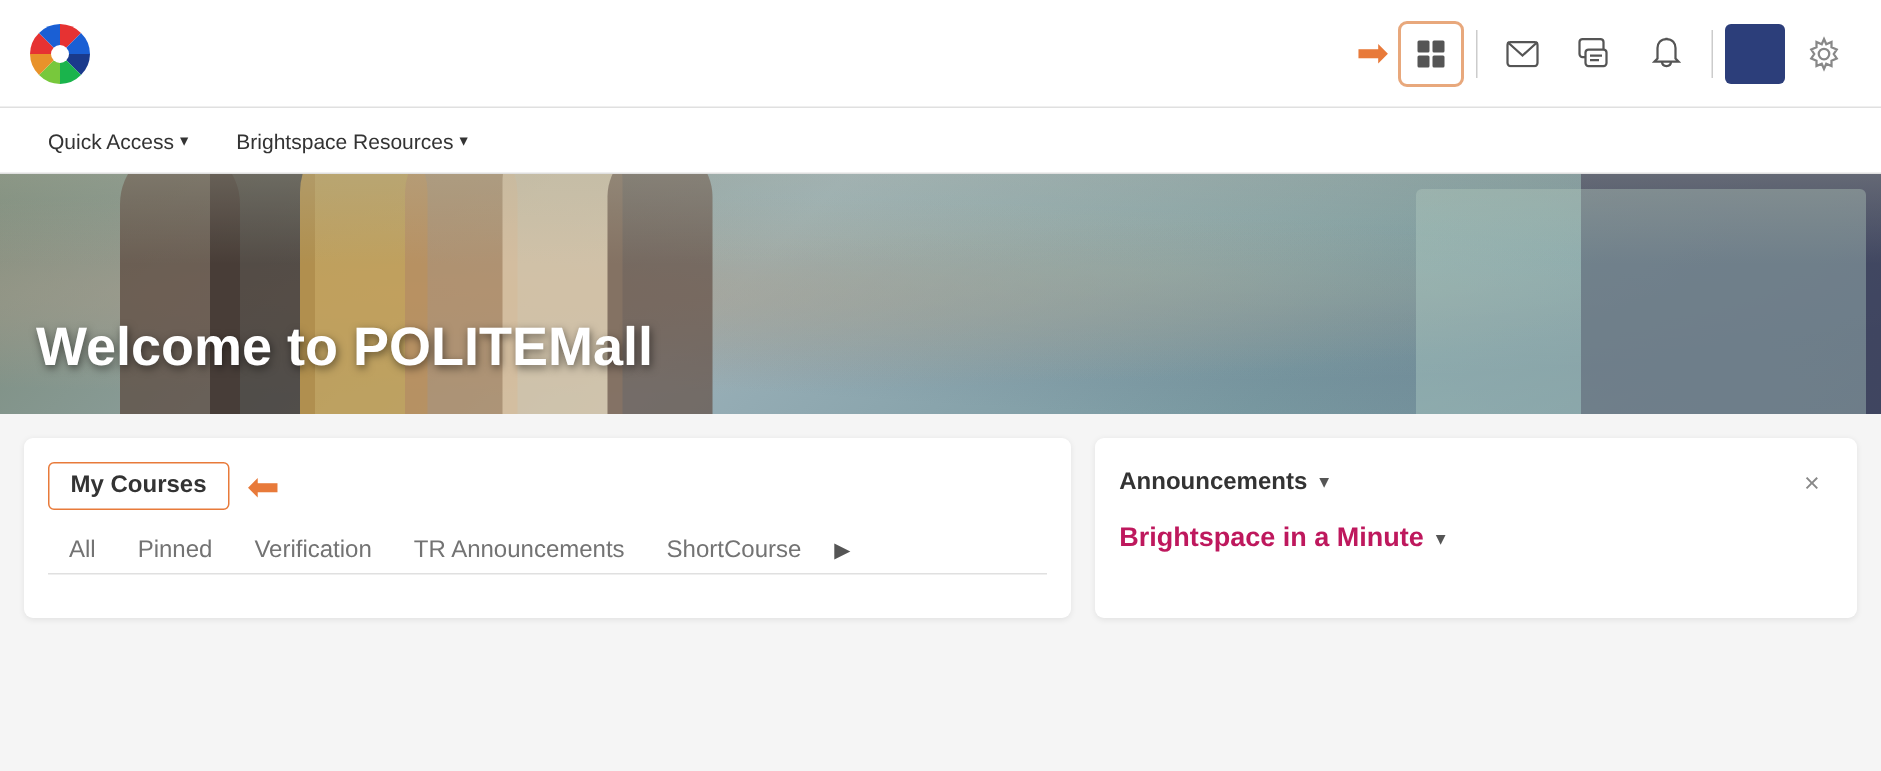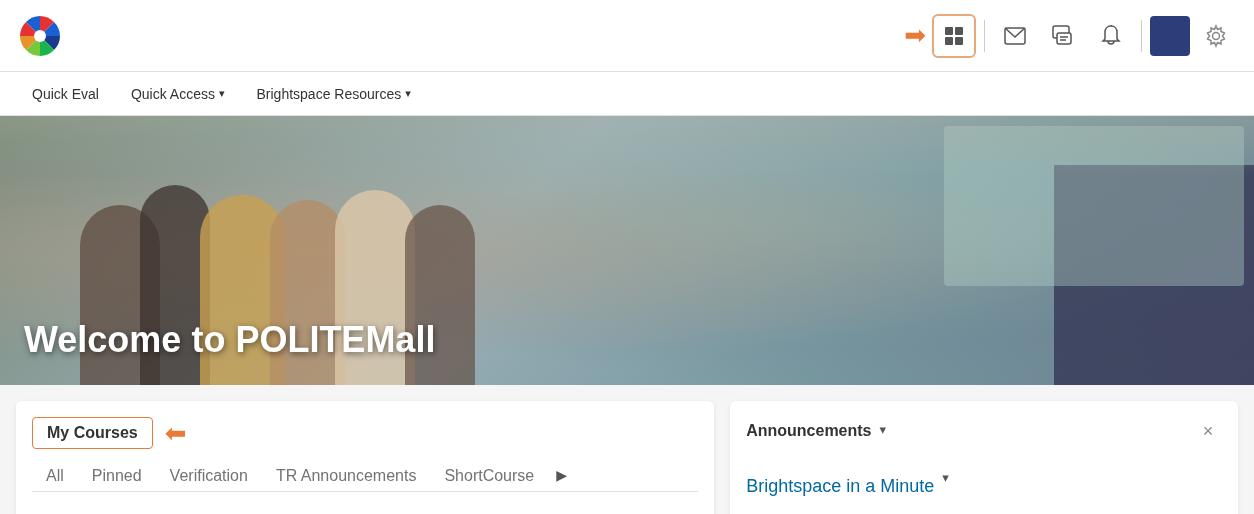--- a/index.html
+++ b/index.html
@@ -87,21 +87,21 @@
       white-space: nowrap;
     }
     .sec-nav-item .caret {
       margin-left: 4px;
       font-size: 11px;
     }
 
     
     .hero-banner {
       width: 1254px;
-      height: 269px;
+      height: 160px;
       background: linear-gradient(rgba(0,0,0,0.25), rgba(0,0,0,0.35)),
                   #6a8a9a;
       position: relative;
       overflow: hidden;
       display: flex;
       align-items: flex-end;
     }
     .hero-bg {
       position: absolute;
       inset: 0;
@@ -214,24 +214,23 @@
       align-items: center;
       justify-content: center;
     }
     .announcement-item {
       display: flex;
       align-items: center;
       gap: 8px;
     }
     .announcement-link {
       font-size: 18px;
-      font-weight: 400;
-      color: #0369a1;
+      font-weight: 700;
+      color: #be185d;
       text-decoration: none;
-      margin-top: 19px;
     }
     .announcement-caret {
       font-size: 13px;
       color: #555;
     }
   </style>
 </head>
 <body>
 
 <nav class="top-nav">
@@ -304,23 +303,20 @@
     <button class="nav-icon-btn gear-btn">
       <svg width="24" height="24" viewBox="0 0 24 24">
         <circle cx="12" cy="12" r="3.5" fill="none" stroke="#888" stroke-width="1.5"></circle>
         <path d="M12 2 L13.5 5.5 L17 4 L17 7.5 L20.5 9 L18.5 12 L20.5 15 L17 16.5 L17 20 L13.5 18.5 L12 22 L10.5 18.5 L7 20 L7 16.5 L3.5 15 L5.5 12 L3.5 9 L7 7.5 L7 4 L10.5 5.5 Z" fill="none" stroke="#888" stroke-width="1.5"></path>
       </svg>
     </button>
   </div>
 </nav>
 
 <nav class="secondary-nav">
-  <div class="sec-nav-item">
-    <span>Quick Eval</span>
-  </div>
   <div class="sec-nav-item">
     <span>Quick Access</span>
     <span class="caret">▾</span>
   </div>
   <div class="sec-nav-item">
     <span>Brightspace Resources</span>
     <span class="caret">▾</span>
   </div>
 </nav>
 

